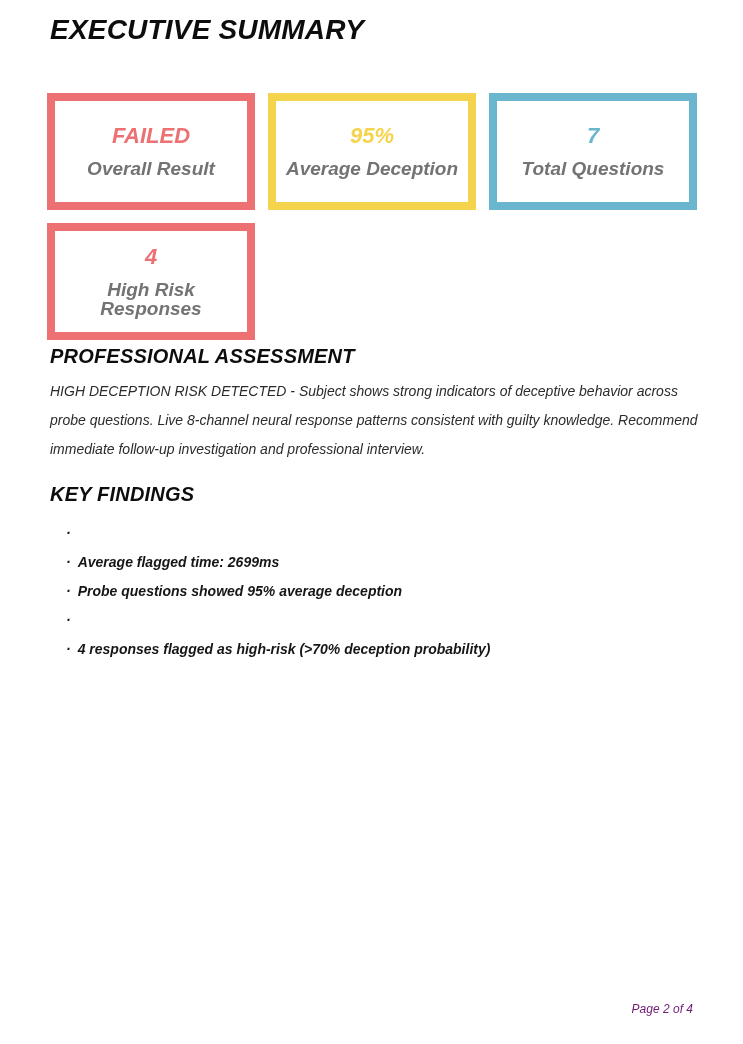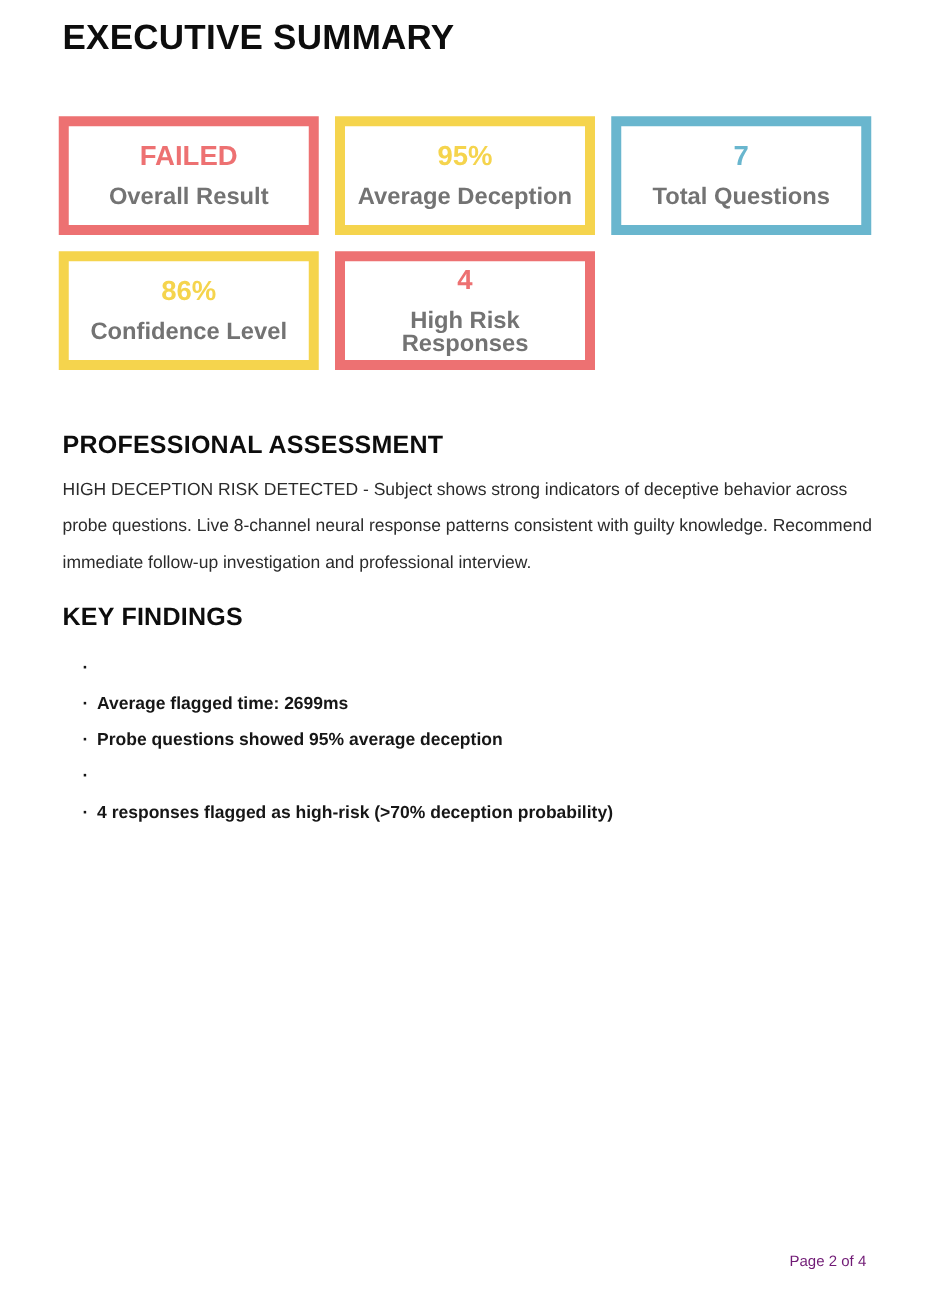--- a/index.html
+++ b/index.html
@@ -1,36 +1,36 @@
 <!DOCTYPE html>
 <html><head>
 <meta charset="utf-8">
 <style>
-  * { margin: 0; padding: 0; box-sizing: border-box; }
+  * { margin: 0; padding: 0; box-sizing: border-box; font-style: italic; }
   html, body { background: #ffffff; }
   body {
     width: 743px; height: 1044px;
     position: relative;
     font-family: "Liberation Sans", sans-serif;
     color: #111;
     overflow: hidden;
   }
   .page-title {
     position: absolute; left: 50px; top: 16px;
     font-size: 28px; font-weight: bold; line-height: 1;
     color: #0d0d0d; letter-spacing: 0.2px;
   }
   .cards-grid {
     position: absolute; left: 47px; top: 93px; width: 650px;
     display: grid;
     grid-template-columns: repeat(3, 1fr);
     column-gap: 13px; row-gap: 13px;
   }
   .stat-card {
-    height: 95px;
+    height: 117px;
     background: #fff;
     border: 8px solid #ccc; 
     display: flex; flex-direction: column;
     align-items: center; justify-content: center;
     gap: 12px;
     text-align: center;
   }
   .stat-value {
     font-size: 22px; font-weight: bold; line-height: 1;
   }
@@ -78,24 +78,20 @@
     <div class="stat-label">Overall Result</div>
   </div>
   <div class="stat-card" style="border-color: rgb(245, 212, 77);">
     <div class="stat-value" style="color: rgb(245, 212, 77);">95%</div>
     <div class="stat-label">Average Deception</div>
   </div>
   <div class="stat-card" style="border-color: rgb(105, 182, 206);">
     <div class="stat-value" style="color: rgb(105, 182, 206);">7</div>
     <div class="stat-label">Total Questions</div>
   </div>
-  <div class="stat-card" style="border-color: rgb(245, 212, 77);">
-    <div class="stat-value" style="color: rgb(245, 212, 77);">86%</div>
-    <div class="stat-label">Confidence Level</div>
-  </div>
   <div class="stat-card" style="border-color: rgb(237, 113, 114);">
     <div class="stat-value" style="color: rgb(237, 113, 114);">4</div>
     <div class="stat-label">High Risk Responses</div>
   </div>
 </div>
 
 <h2 class="section-heading heading-assessment">PROFESSIONAL ASSESSMENT</h2>
 
 <p class="assessment-body">HIGH DECEPTION RISK DETECTED - Subject shows strong indicators of deceptive behavior across probe questions. Live 8-channel neural response patterns consistent with guilty knowledge. Recommend immediate follow-up investigation and professional interview.</p>
 

